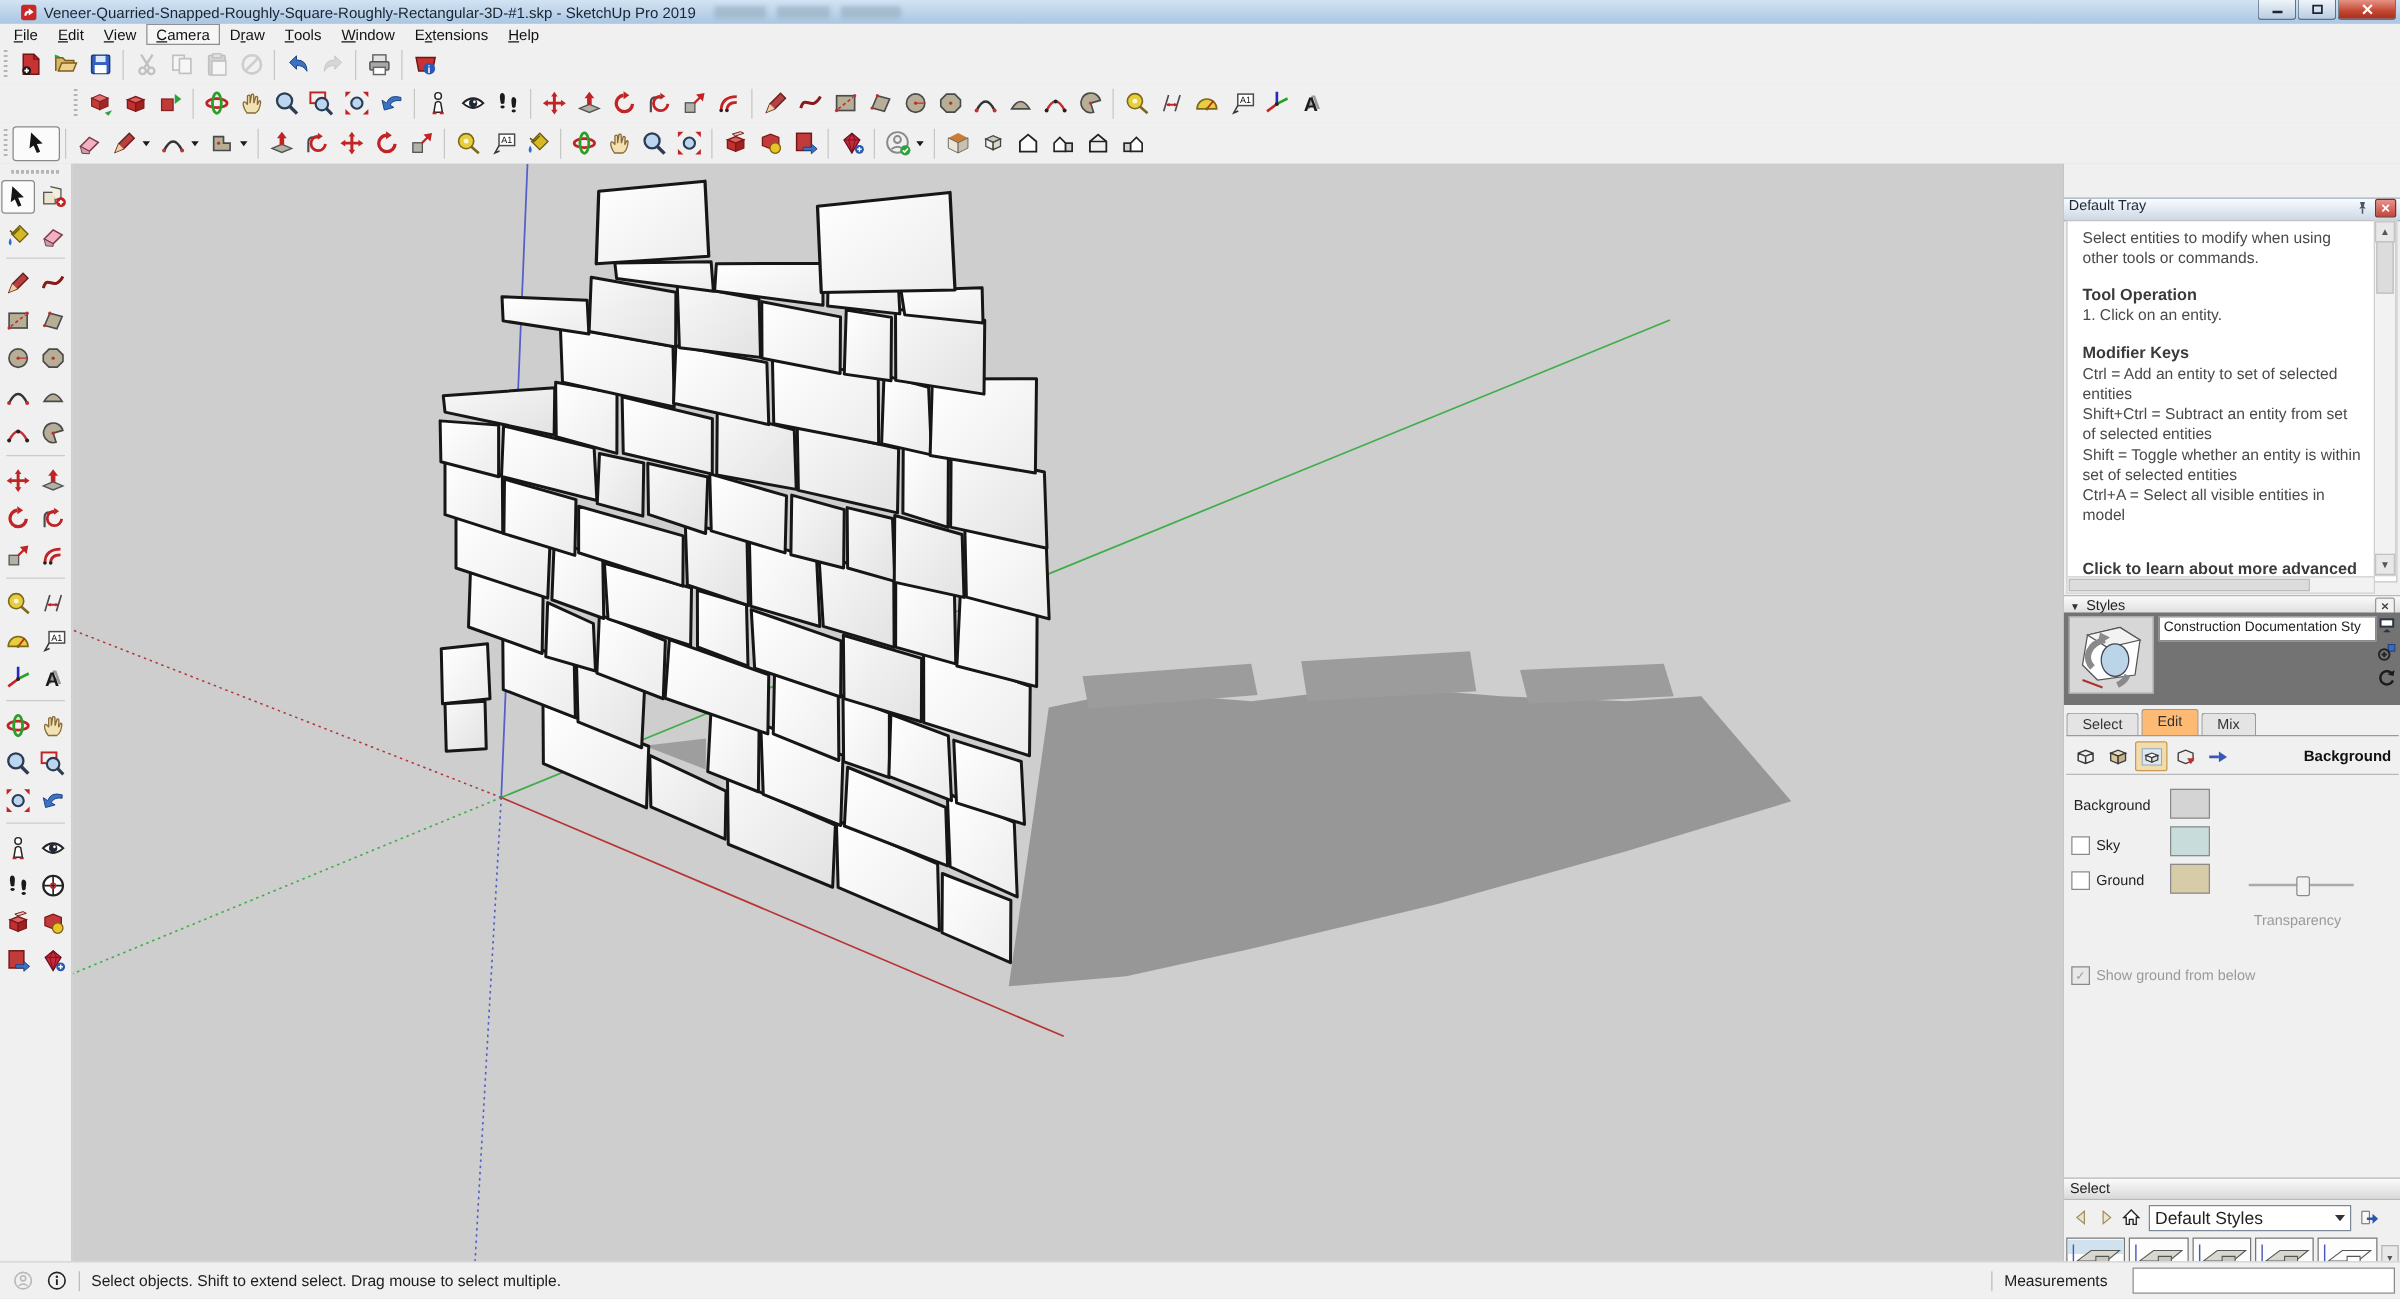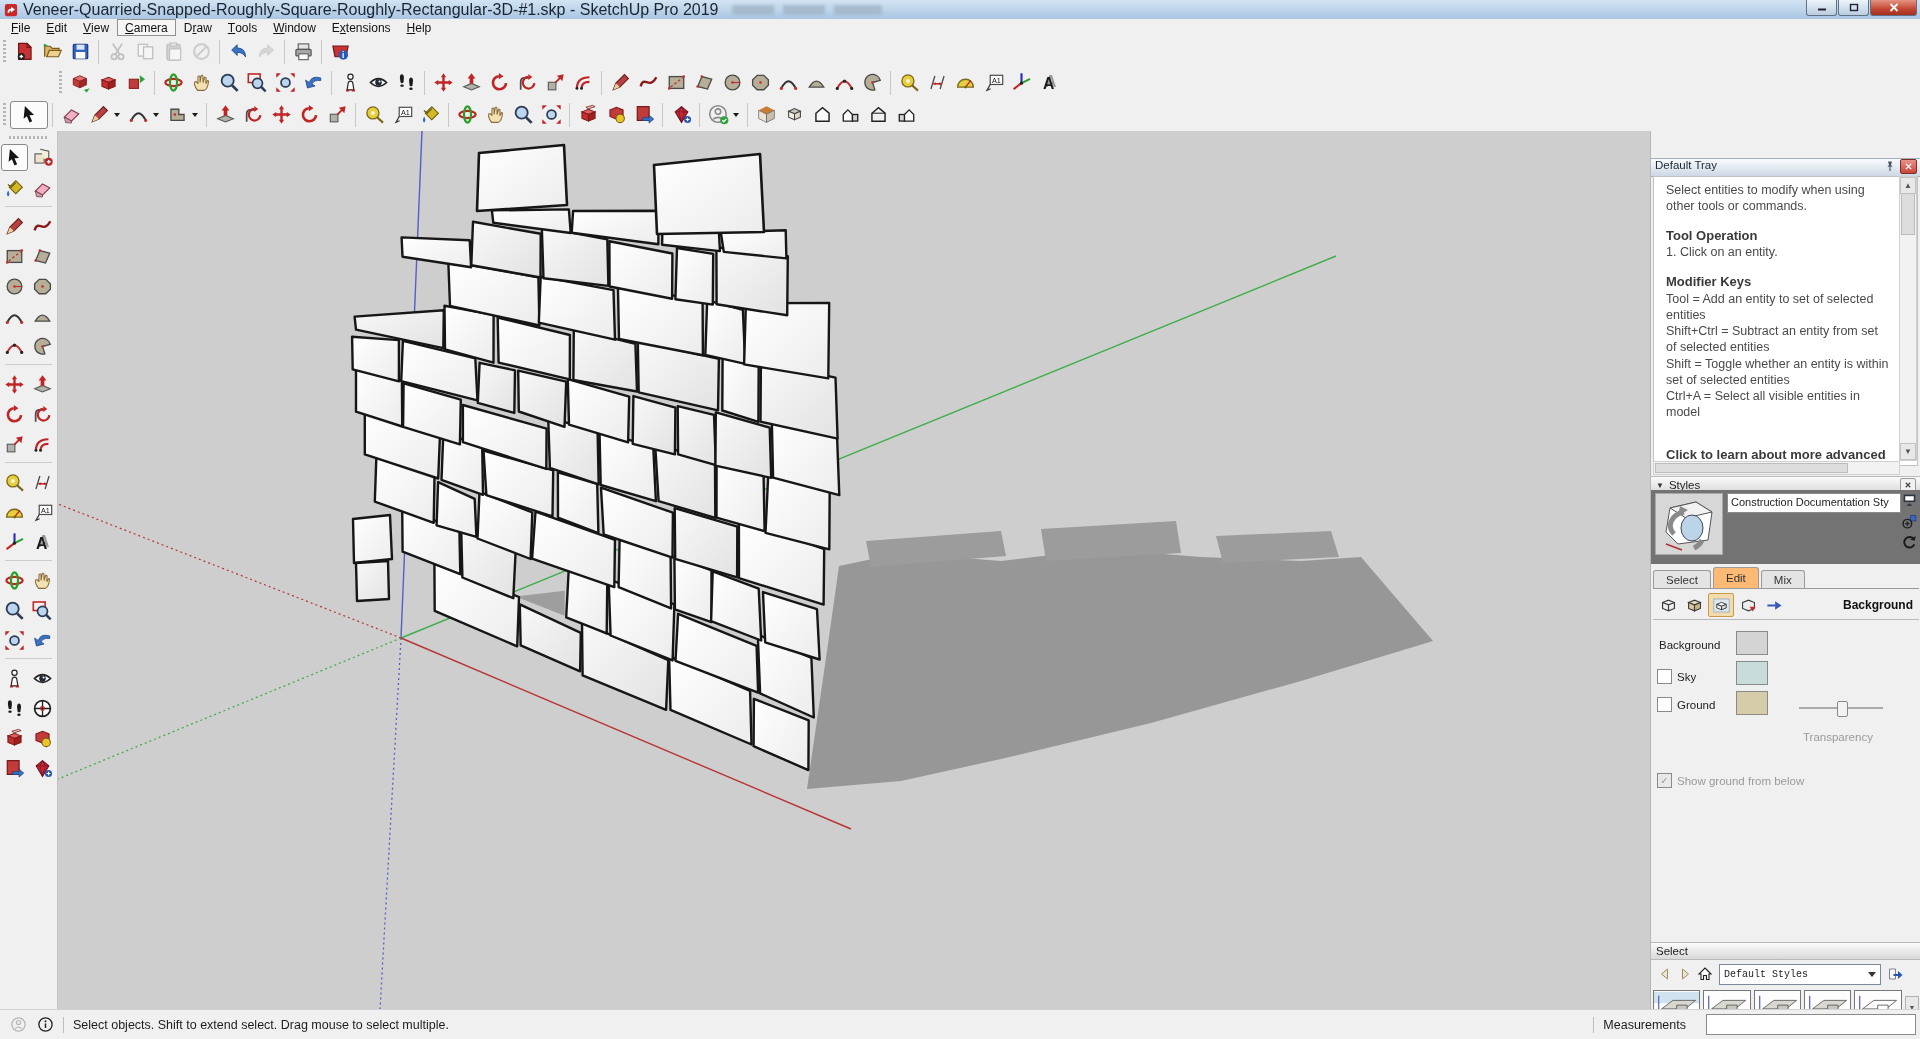--- a/index.html
+++ b/index.html
@@ -2,21 +2,21 @@
 <html><head>
 <meta charset="utf-8">
 <style>
   html,body{margin:0;padding:0;}
   body{width:1920px;height:1039px;overflow:hidden;position:relative;
        font-family:"Liberation Sans",sans-serif;background:#f0f0f0;
        -webkit-font-smoothing:antialiased;}
   
   .titlebar{position:absolute;left:0;top:0;right:0;height:19px;
     background:linear-gradient(#d2e3f3,#a9c6e2);border-bottom:1px solid #7f9db9;
-    display:flex;align-items:center;padding-left:4px;font-size:16px;color:#1b2430;}
+    display:flex;align-items:center;padding-left:16px;font-size:12px;color:#1b2430;}
   .win-icon{width:14px;height:14px;margin-right:5px;display:inline-flex;}
   .win-icon svg{width:14px;height:14px;}
   .title-text{white-space:nowrap;}
   .redacted{display:inline-block;margin-left:14px;width:150px;height:10px;border-radius:3px;
     background:linear-gradient(90deg,#9fb3c4 0 28%,transparent 28% 34%,#9fb3c4 34% 62%,transparent 62% 68%,#9fb3c4 68% 100%);
     filter:blur(1.5px);opacity:.75;}
   .win-controls{position:absolute;right:3px;top:0;display:flex;gap:1px;}
   .wc{width:29px;height:15px;border:1px solid #5f7183;border-top:none;border-radius:0 0 3px 3px;
     display:flex;align-items:center;justify-content:center;
     background:linear-gradient(#eef4fa,#b9cde0);}
@@ -117,21 +117,21 @@
     align-items:center;justify-content:center;font-size:10px;color:#9a9a9a;}
   .chk.checked.disabled{background:#e8e8e8;}
   .t-label{color:#9a9a9a;margin-top:48px;}
   .slider{position:relative;width:84px;height:14px;}
   .slider .track{position:absolute;left:0;right:0;top:6px;height:2px;background:#aaa;}
   .slider .thumb{position:absolute;left:38px;top:0;width:9px;height:14px;background:#f2f2f2;border:1px solid #8a8a8a;border-radius:2px;}
   .select-nav{position:absolute;top:830px;left:0;right:0;height:26px;display:flex;align-items:center;padding-left:4px;}
   .sn-btn{width:20px;height:20px;display:flex;align-items:center;justify-content:center;}
   .sn-btn svg{width:16px;height:16px;}
   .sn-dd{width:156px;height:19px;background:#fff;border:1px solid #7a8a9a;display:flex;align-items:center;
-    font-size:10px;padding-left:4px;margin-left:4px;position:relative;font-family:Liberation Mono, monospace;}
+    font-size:14px;padding-left:4px;margin-left:4px;position:relative;}
   .sn-dd .arrow{position:absolute;right:4px;top:7px;width:0;height:0;
     border-left:4px solid transparent;border-right:4px solid transparent;border-top:5px solid #333;}
   .thumb-strip{position:absolute;top:859px;left:2px;right:2px;height:34px;display:flex;gap:3px;}
   .tstrip-item{width:48px;height:32px;background:#fdfdfd;border:1px solid #777;}
   .tstrip-item svg{width:100%;height:100%;}
   .tstrip-scroll{width:13px;height:20px;background:#e8e8e8;border:1px solid #b5b5b5;font-size:7px;color:#555;
     display:flex;align-items:center;justify-content:center;align-self:flex-start;margin-top:6px;}
   
   .statusbar{position:absolute;left:0;right:0;bottom:0;height:29px;background:#f0f0f0;border-top:1px solid #d2d2d2;
     display:flex;align-items:center;font-size:12.5px;color:#1d1d1d;}
@@ -1117,21 +1117,21 @@
         </svg>
       </span>
   </div>
 
   <div class="instructor" id="instructor">
       <p>Select entities to modify when using other tools or commands.</p>
       <h4>Tool Operation</h4>
       <div class="i-line">1. Click on an entity.</div>
       <div style="height:13px"></div>
       <h4>Modifier Keys</h4>
-      <div class="i-line">Tool = Add an entity to set of selected entities</div>
+      <div class="i-line">Ctrl = Add an entity to set of selected entities</div>
       <div class="i-line">Shift+Ctrl = Subtract an entity from set of selected entities</div>
       <div class="i-line">Shift = Toggle whether an entity is within set of selected entities</div>
       <div class="i-line">Ctrl+A = Select all visible entities in model</div>
       <div style="height:13px"></div>
       <div class="i-link">Click to learn about more advanced operations...</div>
     </div>
   <div class="vscroll">
     <div class="vs-btn up">▲</div>
     <div class="vs-thumb"></div>
     <div class="vs-btn down">▼</div>

